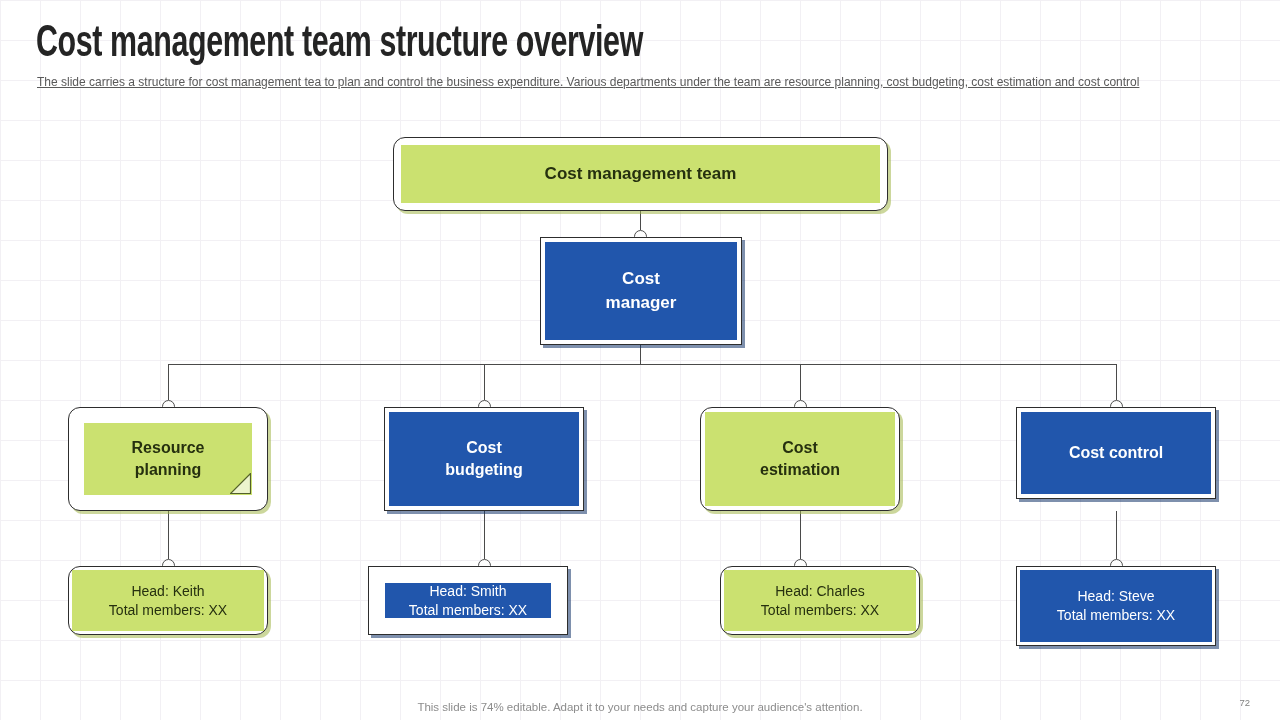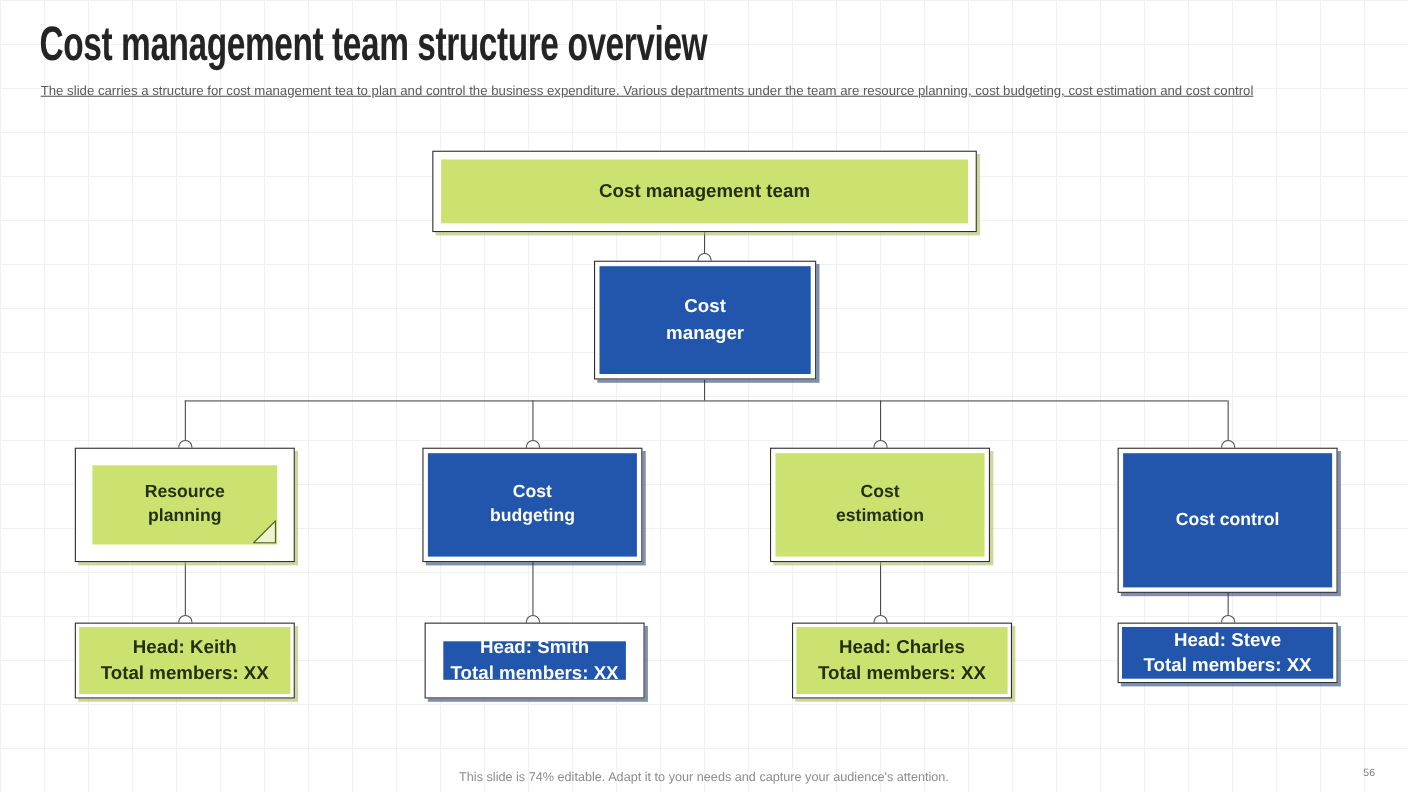--- a/index.html
+++ b/index.html
@@ -51,32 +51,32 @@
     position: relative;
     width: 100%;
     height: 100%;
     display: flex;
     align-items: center;
     justify-content: center;
     text-align: center;
   }
   .fill.green { background: #cbe170; color: #26300f; }
   .fill.blue  { background: #2156ac; color: #ffffff; }
-  .green-sh { box-shadow: 3px 3px 0 rgba(163, 182, 74, 0.55); }
+  .green-sh { box-shadow: 3px 3px 0 rgba(163, 182, 74, 0.55); border-radius: 12px; }
   .blue-sh  { box-shadow: 3px 3px 0 rgba(20, 53, 106, 0.55); }
   .label {
     white-space: pre-line;
     font-weight: bold;
     font-size: 16px;
     line-height: 1.4;
   }
   .label.lg { font-size: 17px; }
   .label.head-label {
-    font-weight: bold;
-    font-size: 17px;
+    font-weight: normal;
+    font-size: 14px;
     line-height: 1.35;
   }
   
   .vline, .hline {
     position: absolute;
     background: #4a4a4a;
     z-index: 1;
   }
   .vline { width: 1px; }
   .hline { height: 1px; }
@@ -174,50 +174,50 @@
     </div>
   </div>
 
   <div class="frame green-sh" style="left:700px; top:407px; width:200px; height:104px; padding:4px;">
     <div class="fill green">
       <span class="label">Cost
 estimation</span>
     </div>
   </div>
 
-  <div class="frame blue-sh" style="left:1016px; top:407px; width:200px; height:132px; padding:4px;">
+  <div class="frame blue-sh" style="left:1016px; top:407px; width:200px; height:92px; padding:4px;">
     <div class="fill blue">
       <span class="label">Cost control</span>
     </div>
   </div>
 
   <div class="frame green-sh" style="left:68px; top:566px; width:200px; height:69px; padding:3px;">
     <div class="fill green">
       <span class="label head-label">Head: Keith
 Total members: XX</span>
     </div>
   </div>
 
-  <div class="frame blue-sh" style="left:386px; top:566px; width:200px; height:69px; padding:16px;">
+  <div class="frame blue-sh" style="left:368px; top:566px; width:200px; height:69px; padding:16px;">
     <div class="fill blue">
       <span class="label head-label">Head: Smith
 Total members: XX</span>
     </div>
   </div>
 
   <div class="frame green-sh" style="left:720px; top:566px; width:200px; height:69px; padding:3px;">
     <div class="fill green">
       <span class="label head-label">Head: Charles
 Total members: XX</span>
     </div>
   </div>
 
-  <div class="frame blue-sh" style="left:1016px; top:566px; width:200px; height:55px; padding:3px;">
+  <div class="frame blue-sh" style="left:1016px; top:566px; width:200px; height:80px; padding:3px;">
     <div class="fill blue">
       <span class="label head-label">Head: Steve
 Total members: XX</span>
     </div>
   </div>
 
   <p class="footer-note">This slide is 74% editable. Adapt it to your needs and capture your audience's attention.</p>
-  <span class="page-number">56</span>
+  <span class="page-number">72</span>
 
 </div>
 
 </body></html>

